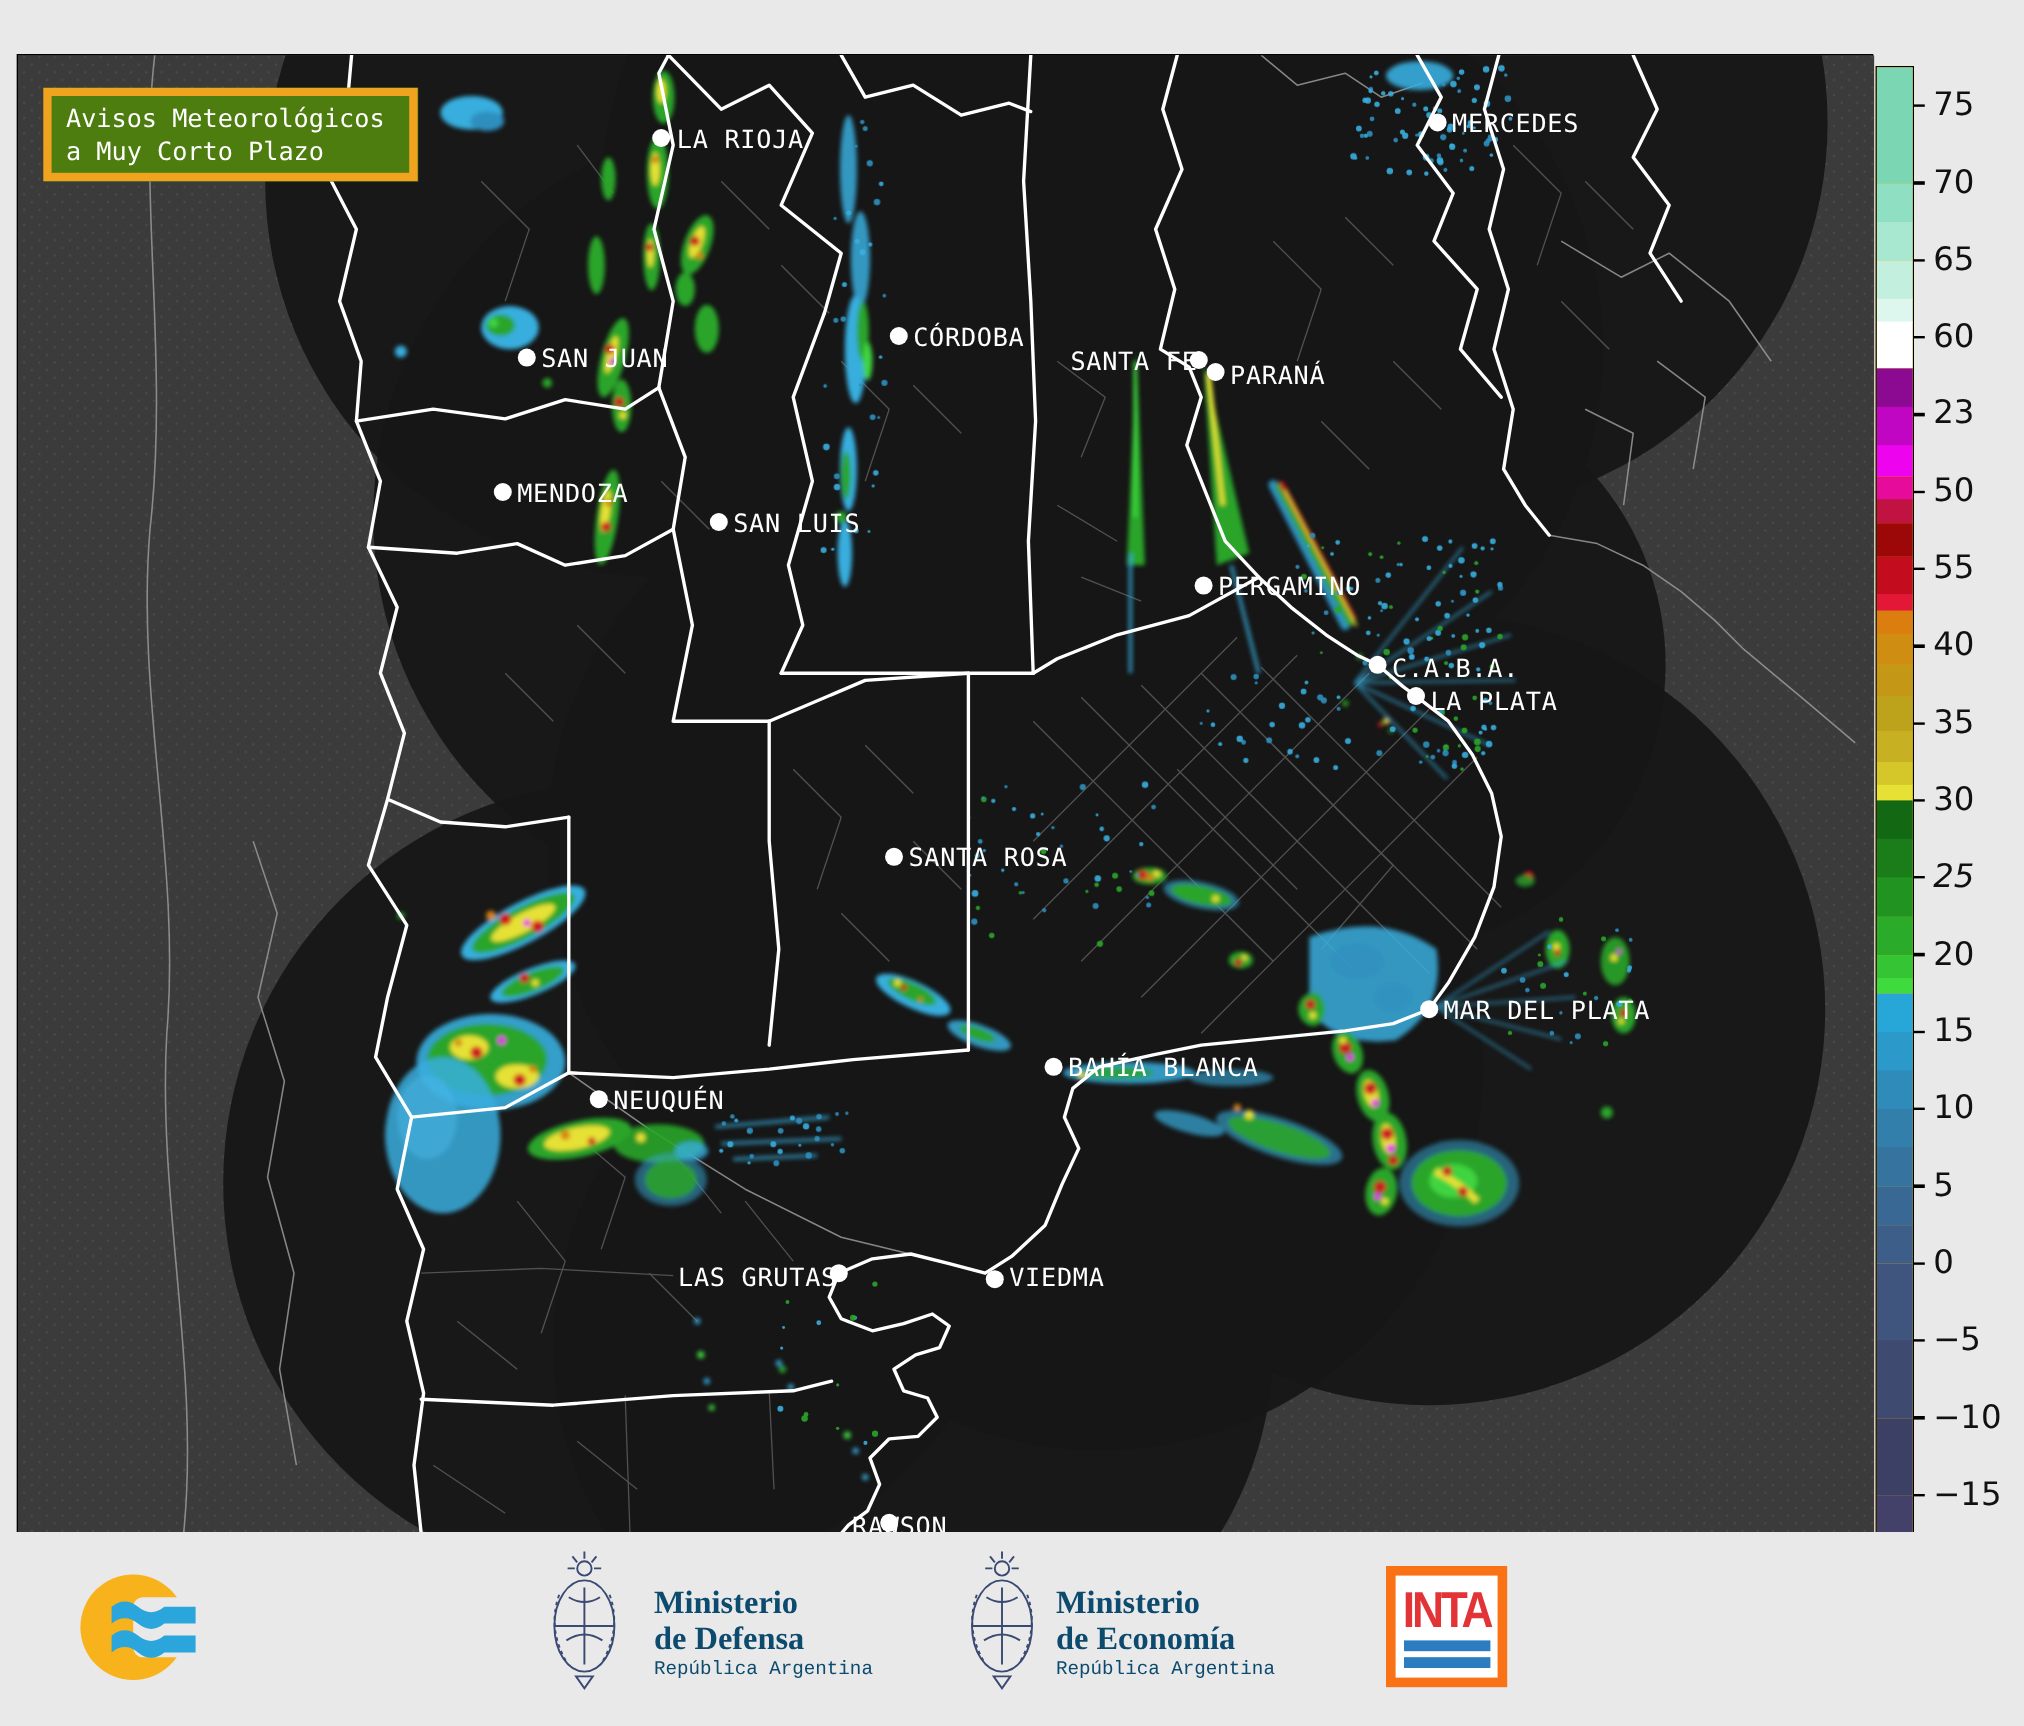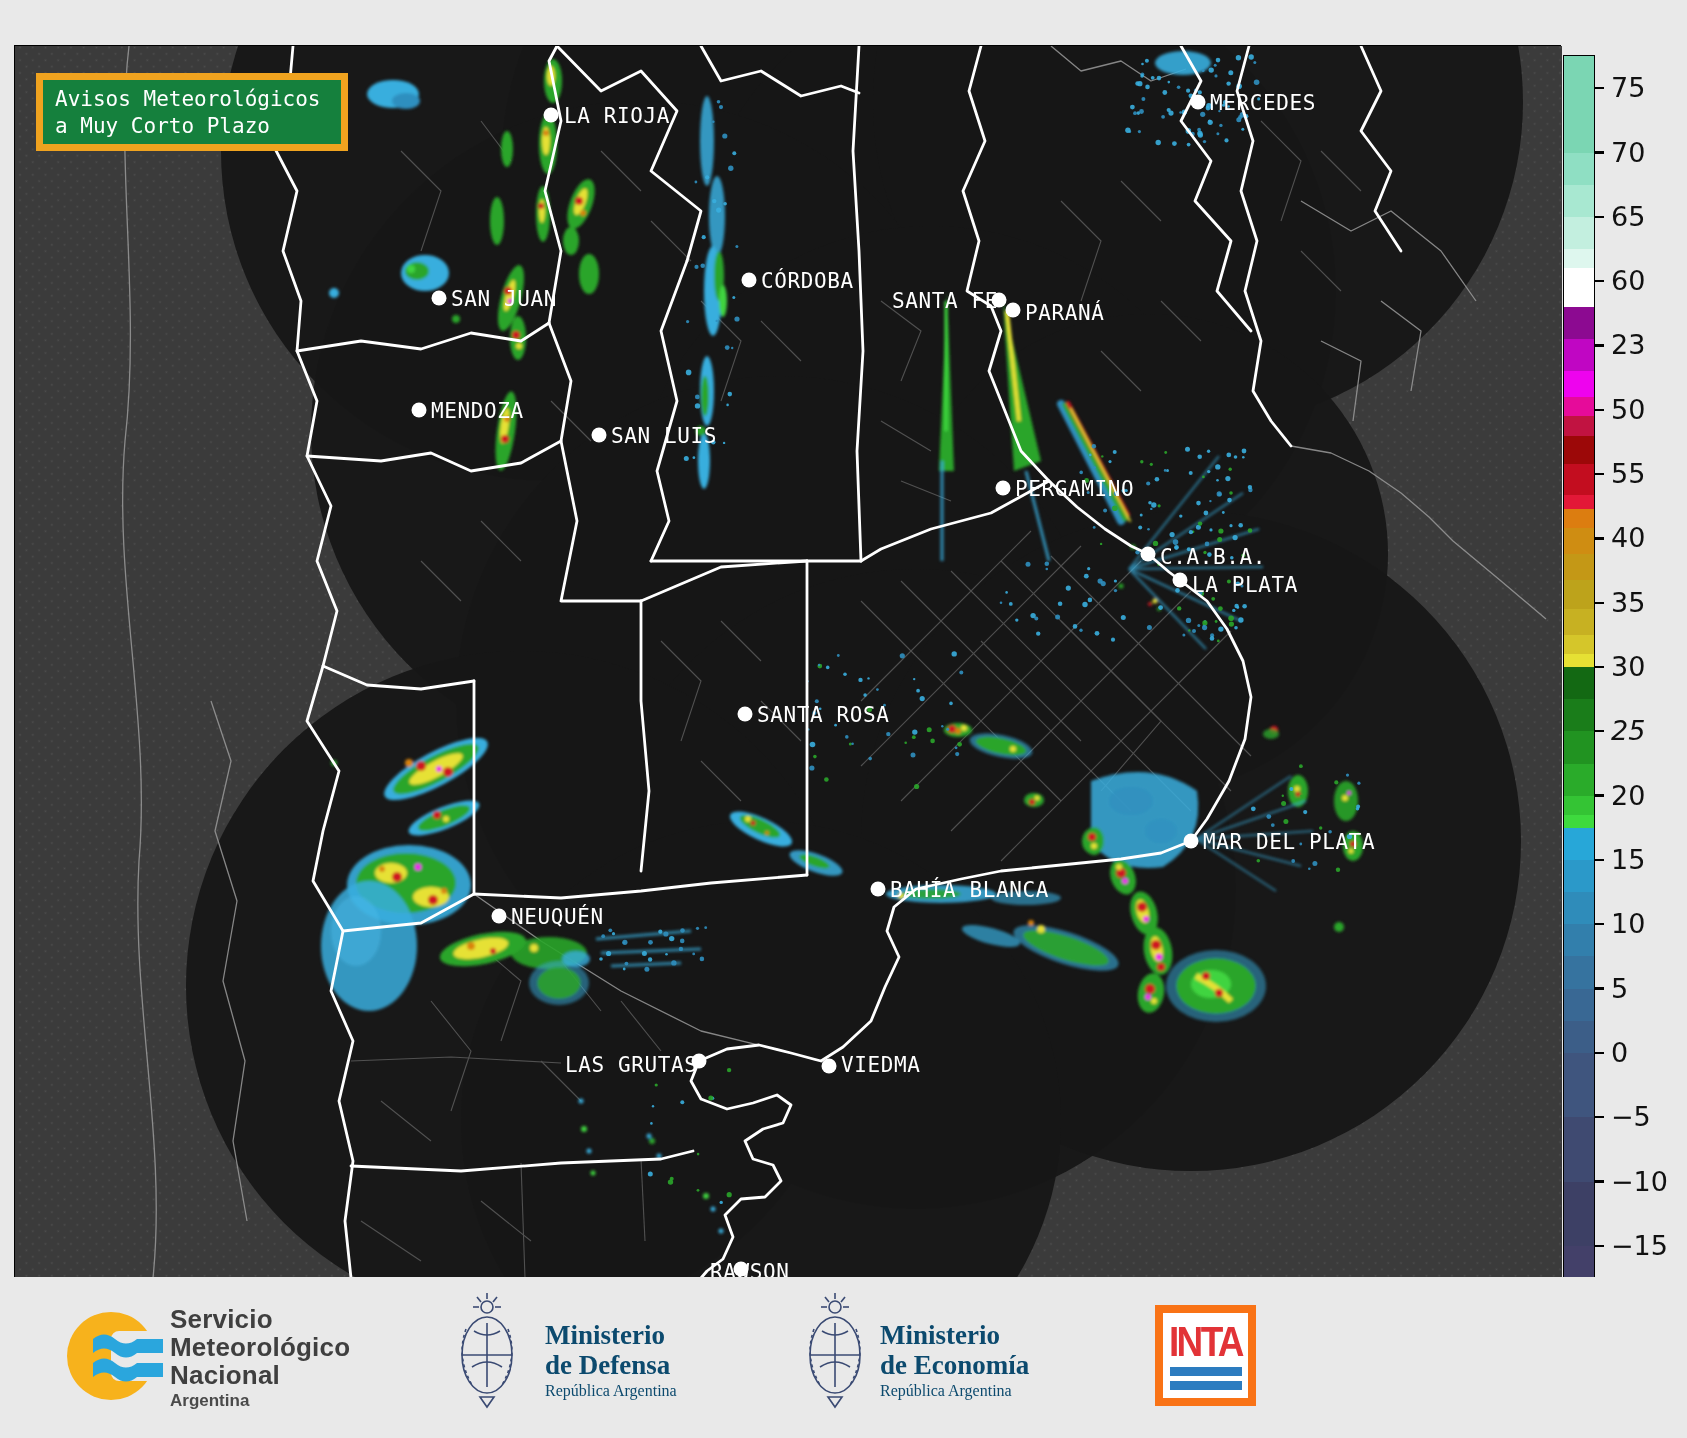--- a/index.html
+++ b/index.html
@@ -2,38 +2,38 @@
 <html><head>
 <meta charset="utf-8">
 <style>
   html,body{margin:0;padding:0;background:#e9e9e9;font-family:"DejaVu Sans",sans-serif;}
   #stage{position:relative;width:1687px;height:1438px;background:#e9e9e9;overflow:hidden;}
   #title{position:absolute;top:8px;left:760px;transform:translateX(-50%);white-space:nowrap;
          font:28px "DejaVu Sans Mono",monospace;color:#111;letter-spacing:0px;}
   #map-wrap{position:absolute;left:14px;top:45px;width:1547px;height:1232px;border:1.5px solid #000;box-sizing:border-box;background:#3b3b3b;}
   #map-svg{position:absolute;left:0;top:0;}
   
-  #aviso{position:absolute;left:21px;top:27px;width:312px;height:78px;background:#15803d;
+  #aviso{position:absolute;left:21px;top:27px;width:312px;height:78px;background:#4d7c0f;
          border:7px solid #f0a31f;box-sizing:border-box;padding:6px 0 0 12px;}
   #aviso .ln{font:21px "DejaVu Sans Mono",monospace;color:#fff;line-height:27px;white-space:nowrap;}
   
   #colorbar{position:absolute;left:1563px;top:55px;width:30px;height:1222px;border:1.6px solid #000;box-sizing:content-box;background:#eab308;}
   #cbar-body{position:absolute;inset:0;overflow:hidden;}
   #cbar-body .seg{position:absolute;left:0;width:100%;}
   #colorbar .tick{position:absolute;left:31px;width:9px;height:2.4px;background:#000;}
   #colorbar .tlabel{position:absolute;left:47px;transform:translateY(-52%);font:27px "DejaVu Sans",sans-serif;color:#111;white-space:nowrap;}
   
   #footer{position:absolute;left:0;top:1277px;width:1687px;height:161px;background:#e9e9e9;}
   .flogo{position:absolute;}
   #smn-text{position:absolute;left:170px;top:28px;color:#3f3f3f;}
   #smn-text .big{font-family:"Liberation Sans",sans-serif;font-size:26px;font-weight:600;line-height:28px;letter-spacing:0.2px;}
   #smn-text .small{font-family:"Liberation Sans",sans-serif;font-size:17px;font-weight:700;color:#4a4a4a;margin-top:2px;}
   .min-text{position:absolute;color:#0c4a6e;}
   .min-text .l{font-family:"Liberation Serif",serif;font-size:27px;font-weight:700;line-height:30px;}
-  .min-text .s{font-family:Liberation Serif, serif;font-size:16px;font-weight:400;margin-top:2px;}
+  .min-text .s{font-family:Liberation Mono, monospace;font-size:16px;font-weight:400;margin-top:2px;}
   #inta-box{position:absolute;left:1155px;top:28px;width:101px;height:101px;background:#f97316;padding:8px;box-sizing:border-box;}
   #inta-inner{width:100%;height:100%;background:#fff;display:flex;flex-direction:column;align-items:center;justify-content:center;}
   #inta-word{font-family:"Liberation Sans",sans-serif;font-weight:900;font-size:42px;color:#e23337;
              letter-spacing:-3px;transform:scaleX(0.88);line-height:40px;}
   .inta-bar{width:72px;height:9px;background:#2c7cc0;margin-top:5px;}
   .city{font:21px "DejaVu Sans Mono",monospace;fill:#ffffff;letter-spacing:0.6px;}
 </style>
 </head>
 <body>
 
@@ -880,26 +880,20 @@
       <div class="tlabel" style="top: 1189.8px;">−15</div>
     </div>
 
   <div id="footer">
     <svg class="flogo" style="left:63px;top:24px" width="102" height="110" viewBox="0 0 102 110">
       <circle cx="48" cy="55" r="44" fill="#f7b21c"></circle>
       <rect x="48" y="30" width="56" height="50" rx="8" fill="#e9e9e9"></rect>
       <path d="M30,38 q11,-9 22,0 q11,9 22,0 l26,0 l0,14 l-26,0 q-11,9 -22,0 q-11,-9 -22,0 z" fill="#2aa6dd"></path>
       <path d="M30,62 q11,-9 22,0 q11,9 22,0 l26,0 l0,14 l-26,0 q-11,9 -22,0 q-11,-9 -22,0 z" fill="#2aa6dd"></path>
     </svg>
-    <div id="smn-text">
-      <div class="big">Servicio</div>
-      <div class="big">Meteorológico</div>
-      <div class="big">Nacional</div>
-      <div class="small">Argentina</div>
-    </div>
 
     <svg class="flogo coat" style="left:452px;top:12px" width="70" height="130" viewBox="0 0 70 130">
       <g stroke="#3a4a73" fill="none" stroke-width="1.6">
         <circle cx="35" cy="18" r="6"></circle>
         <g>
             <line x1="35" y1="4" x2="35" y2="10"></line>
             <line x1="25" y1="8" x2="29" y2="13"></line>
             <line x1="45" y1="8" x2="41" y2="13"></line>
             <line x1="21" y1="18" x2="27" y2="18"></line>
             <line x1="49" y1="18" x2="43" y2="18"></line>

